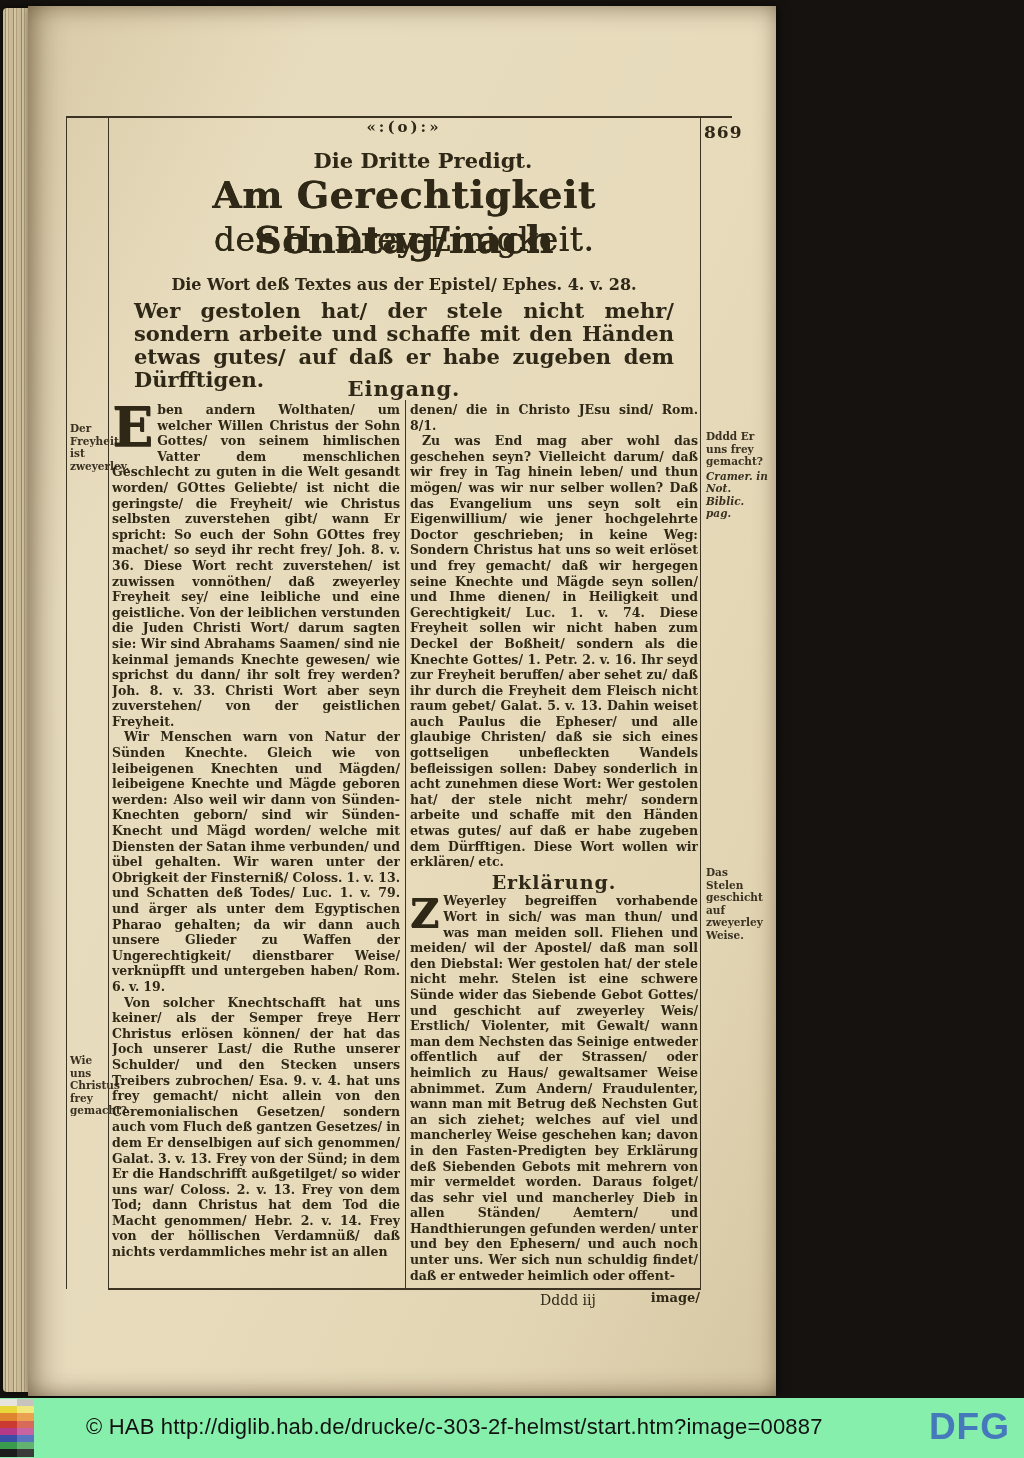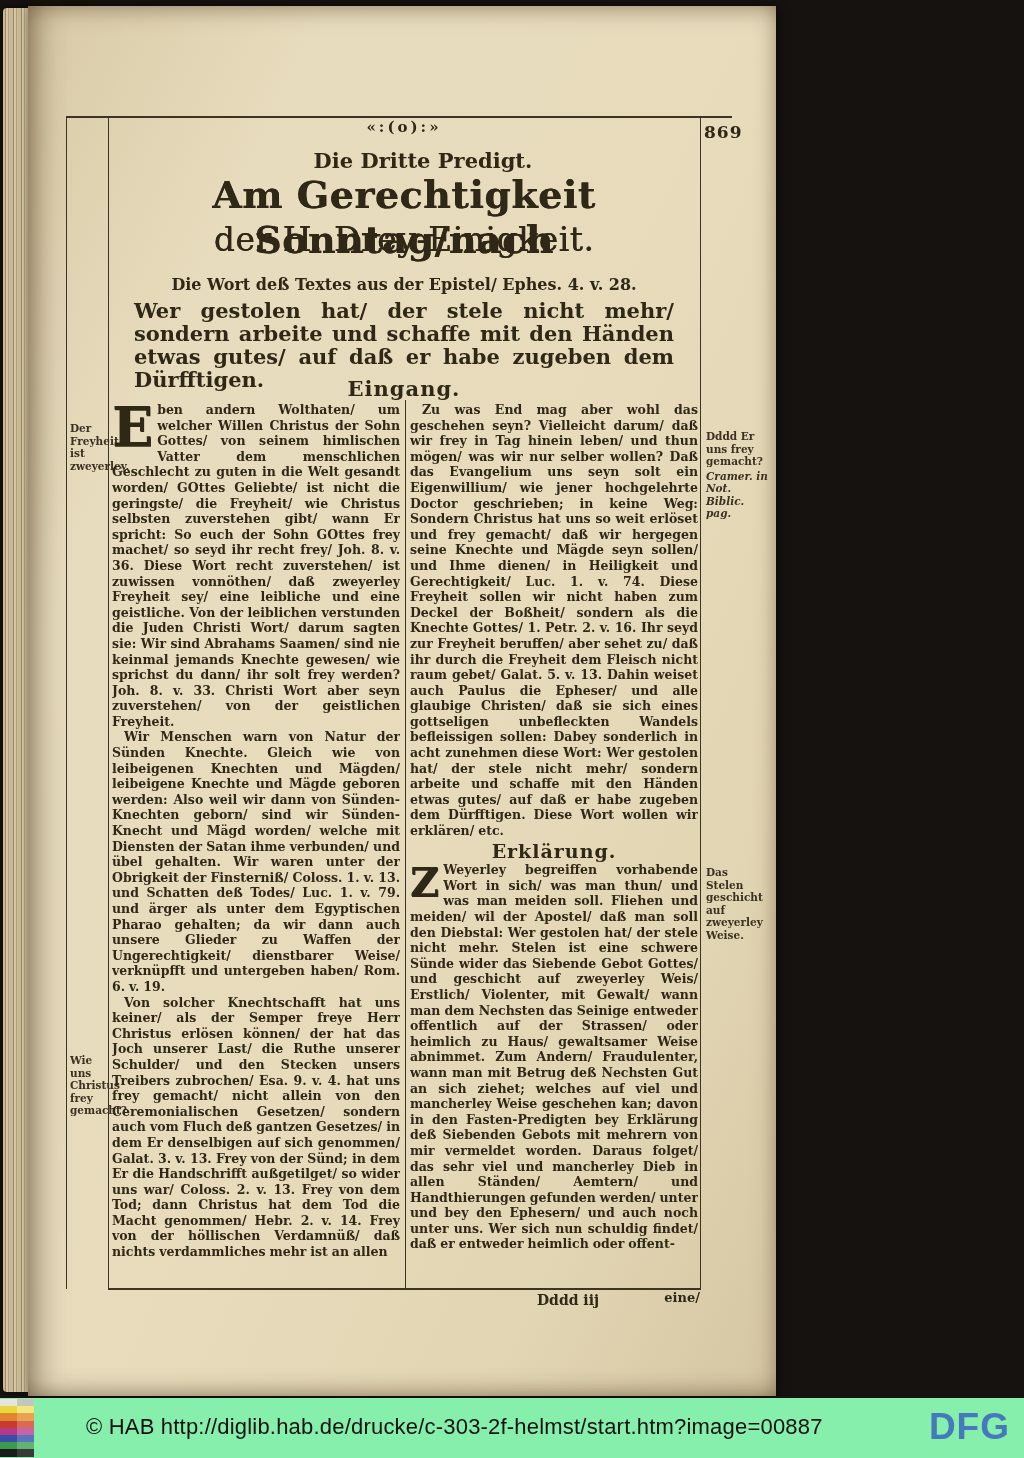--- a/index.html
+++ b/index.html
@@ -77,21 +77,21 @@
   
   .mnote { position:absolute; font-size:10.5px; font-weight:bold;
     line-height:12.5px; color:#3a3121; }
   .mnote .ref { display:block; font-weight:bold; font-style:italic;
     margin-top:2px; }
   .mnote-left  { left:42px; width:36px; }
   .mnote-right { left:678px; width:62px; }
 
   
   .signature { position:absolute; left:460px; top:1286px; width:160px;
-    text-align:center; font-size:14px; font-weight:bold; }
+    text-align:center; font-size:14px; font-weight:normal; }
   .catchword { position:absolute; left:596px; top:1284px; width:76px;
     text-align:right; font-size:13px; font-weight:bold; }
 
   
   .scan-footer { position:absolute; left:0; bottom:0; width:1024px; height:60px;
     background:#86efac; display:flex; align-items:center;
     font-family:"Liberation Sans", sans-serif; }
   .copyright { position:absolute; left:86px; top:16px; width:840px;
     font-size:22px; color:#111; letter-spacing:.2px; }
   .dfg-logo { position:absolute; right:14px; top:8px;
@@ -144,29 +144,30 @@
 
     <div class="col col-left">
       <p class="noindent">
         <span class="dropcap">E</span><span>ben andern Wolthaten/ um welcher Willen Christus der Sohn Gottes/ von seinem himlischen Vatter dem menschlichen Geschlecht zu guten in die Welt gesandt worden/ GOttes Geliebte/ ist nicht die geringste/ die Freyheit/ wie Christus selbsten zuverstehen gibt/ wann Er spricht: So euch der Sohn GOttes frey machet/ so seyd ihr recht frey/ Joh. 8. v. 36. Diese Wort recht zuverstehen/ ist zuwissen vonnöthen/ daß zweyerley Freyheit sey/ eine leibliche und eine geistliche. Von der leiblichen verstunden die Juden Christi Wort/ darum sagten sie: Wir sind Abrahams Saamen/ sind nie keinmal jemands Knechte gewesen/ wie sprichst du dann/ ihr solt frey werden? Joh. 8. v. 33. Christi Wort aber seyn zuverstehen/ von der geistlichen Freyheit.</span>
       </p>
       <p><span>Wir Menschen warn von Natur der Sünden Knechte. Gleich wie von leibeigenen Knechten und Mägden/ leibeigene Knechte und Mägde geboren werden: Also weil wir dann von Sünden-Knechten geborn/ sind wir Sünden-Knecht und Mägd worden/ welche mit Diensten der Satan ihme verbunden/ und übel gehalten. Wir waren unter der Obrigkeit der Finsterniß/ Coloss. 1. v. 13. und Schatten deß Todes/ Luc. 1. v. 79. und ärger als unter dem Egyptischen Pharao gehalten; da wir dann auch unsere Glieder zu Waffen der Ungerechtigkeit/ dienstbarer Weise/ verknüpfft und untergeben haben/ Rom. 6. v. 19.</span></p>
       <p><span>Von solcher Knechtschafft hat uns keiner/ als der Semper freye Herr Christus erlösen können/ der hat das Joch unserer Last/ die Ruthe unserer Schulder/ und den Stecken unsers Treibers zubrochen/ Esa. 9. v. 4. hat uns frey gemacht/ nicht allein von den Ceremonialischen Gesetzen/ sondern auch vom Fluch deß gantzen Gesetzes/ in dem Er denselbigen auf sich genommen/ Galat. 3. v. 13. Frey von der Sünd; in dem Er die Handschrifft außgetilget/ so wider uns war/ Coloss. 2. v. 13. Frey von dem Tod; dann Christus hat dem Tod die Macht genommen/ Hebr. 2. v. 14. Frey von der höllischen Verdamnüß/ daß nichts verdammliches mehr ist an allen</span></p>
     </div>
 
     <div class="col col-right">
+      <p class="noindent"><span>denen/ die in Christo JEsu sind/ Rom. 8/1.</span></p>
       <p><span>Zu was End mag aber wohl das geschehen seyn? Vielleicht darum/ daß wir frey in Tag hinein leben/ und thun mögen/ was wir nur selber wollen? Daß das Evangelium uns seyn solt ein Eigenwillium/ wie jener hochgelehrte Doctor geschrieben; in keine Weg: Sondern Christus hat uns so weit erlöset und frey gemacht/ daß wir hergegen seine Knechte und Mägde seyn sollen/ und Ihme dienen/ in Heiligkeit und Gerechtigkeit/ Luc. 1. v. 74. Diese Freyheit sollen wir nicht haben zum Deckel der Boßheit/ sondern als die Knechte Gottes/ 1. Petr. 2. v. 16. Ihr seyd zur Freyheit beruffen/ aber sehet zu/ daß ihr durch die Freyheit dem Fleisch nicht raum gebet/ Galat. 5. v. 13. Dahin weiset auch Paulus die Epheser/ und alle glaubige Christen/ daß sie sich eines gottseligen unbefleckten Wandels befleissigen sollen: Dabey sonderlich in acht zunehmen diese Wort: Wer gestolen hat/ der stele nicht mehr/ sondern arbeite und schaffe mit den Händen etwas gutes/ auf daß er habe zugeben dem Dürfftigen. Diese Wort wollen wir erklären/ etc.</span></p>
       <p class="inner-heading noindent">Erklärung.</p>
       <p class="noindent">
         <span class="dropcap small">Z</span><span>Weyerley begreiffen vorhabende Wort in sich/ was man thun/ und was man meiden soll. Fliehen und meiden/ wil der Apostel/ daß man soll den Diebstal: Wer gestolen hat/ der stele nicht mehr. Stelen ist eine schwere Sünde wider das Siebende Gebot Gottes/ und geschicht auf zweyerley Weis/ Erstlich/ Violenter, mit Gewalt/ wann man dem Nechsten das Seinige entweder offentlich auf der Strassen/ oder heimlich zu Haus/ gewaltsamer Weise abnimmet. Zum Andern/ Fraudulenter, wann man mit Betrug deß Nechsten Gut an sich ziehet; welches auf viel und mancherley Weise geschehen kan; davon in den Fasten-Predigten bey Erklärung deß Siebenden Gebots mit mehrern von mir vermeldet worden. Daraus folget/ das sehr viel und mancherley Dieb in allen Ständen/ Aemtern/ und Handthierungen gefunden werden/ unter und bey den Ephesern/ und auch noch unter uns. Wer sich nun schuldig findet/ daß er entweder heimlich oder offent-</span>
       </p>
     </div>
 
     <div class="signature">Dddd iij</div>
-    <div class="catchword">eine/</div>
+    <div class="catchword">image/</div>
 
   </div>
 
   <div class="scan-footer">
     <div class="colorbar">
       <i style="background:#e6e4dc"></i>
       <i style="background:#c6c4bc"></i>
       <i style="background:#e9d83a"></i>
       <i style="background:#f0e87c"></i>
       <i style="background:#df8530"></i>

